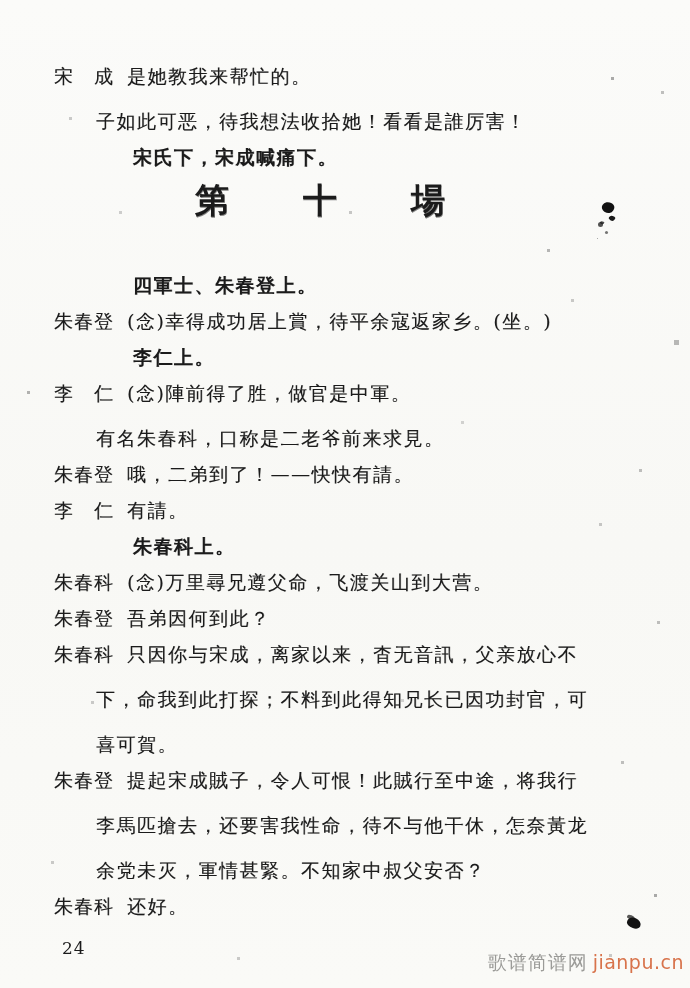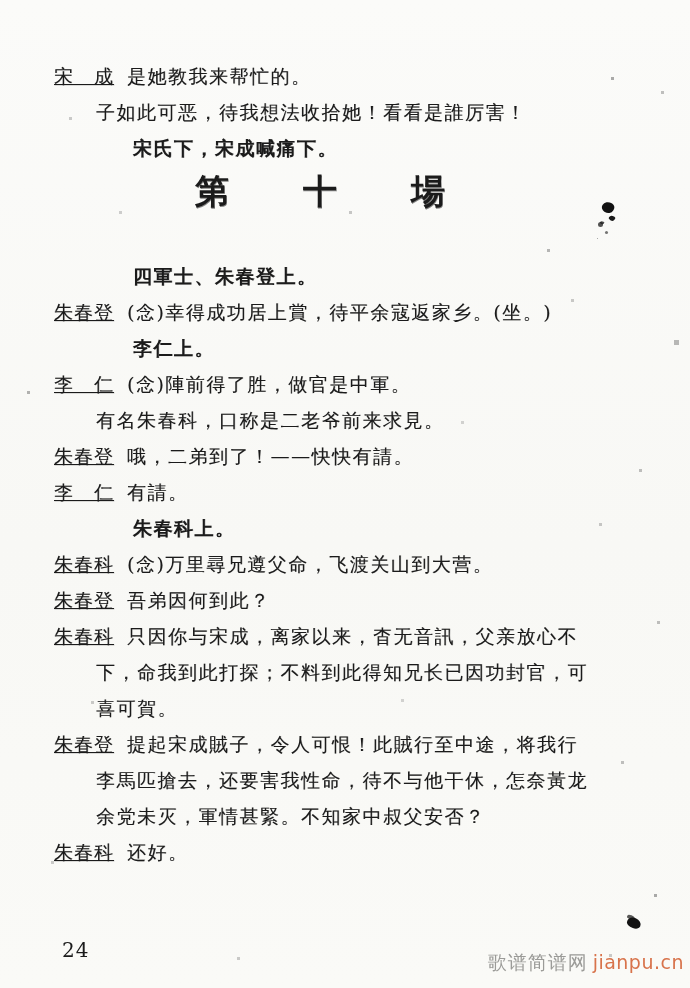--- a/index.html
+++ b/index.html
@@ -15,39 +15,39 @@
   #lines { position: absolute; top: 58px; left: 0; width: 100%; }
   .row {
     line-height: 36px;
     height: 36px;
     font-size: 19px;
     letter-spacing: 1.5px;
     white-space: nowrap;
     text-shadow: 0.4px 0.4px 0 rgba(20,20,20,0.35);
   }
   .row.dialogue { padding-left: 54px; }
-  .speaker { display: inline-block; width: 73px; letter-spacing: 1px; text-decoration: underline; }
-  .row.cont  { padding-left: 96px; }
+  .speaker { display: inline-block; width: 73px; letter-spacing: 1px; }
+  .row.cont  { padding-left: 96px; margin-top: 9px; }
   .row.stage { padding-left: 133px; font-weight: bold; }
   .row.heading {
     height: 50px;
     line-height: 50px;
     margin-bottom: 42px;
     text-align: center;
     font-size: 34px;
     font-weight: bold;
     letter-spacing: 20px;
     padding-right: 30px;
     text-shadow: 0.6px 0.6px 0 rgba(10,10,10,0.5);
   }
   .page-number {
     position: absolute;
     left: 62px;
     top: 938px;
-    font-size: 20px;
+    font-size: 17px;
     letter-spacing: 1px;
   }
   .watermark {
     position: absolute;
     right: 6px;
     top: 950px;
     font-size: 19px;
     letter-spacing: 1px;
     color: #9b9b98;
     font-family: "DejaVu Sans", "Liberation Sans", sans-serif;

